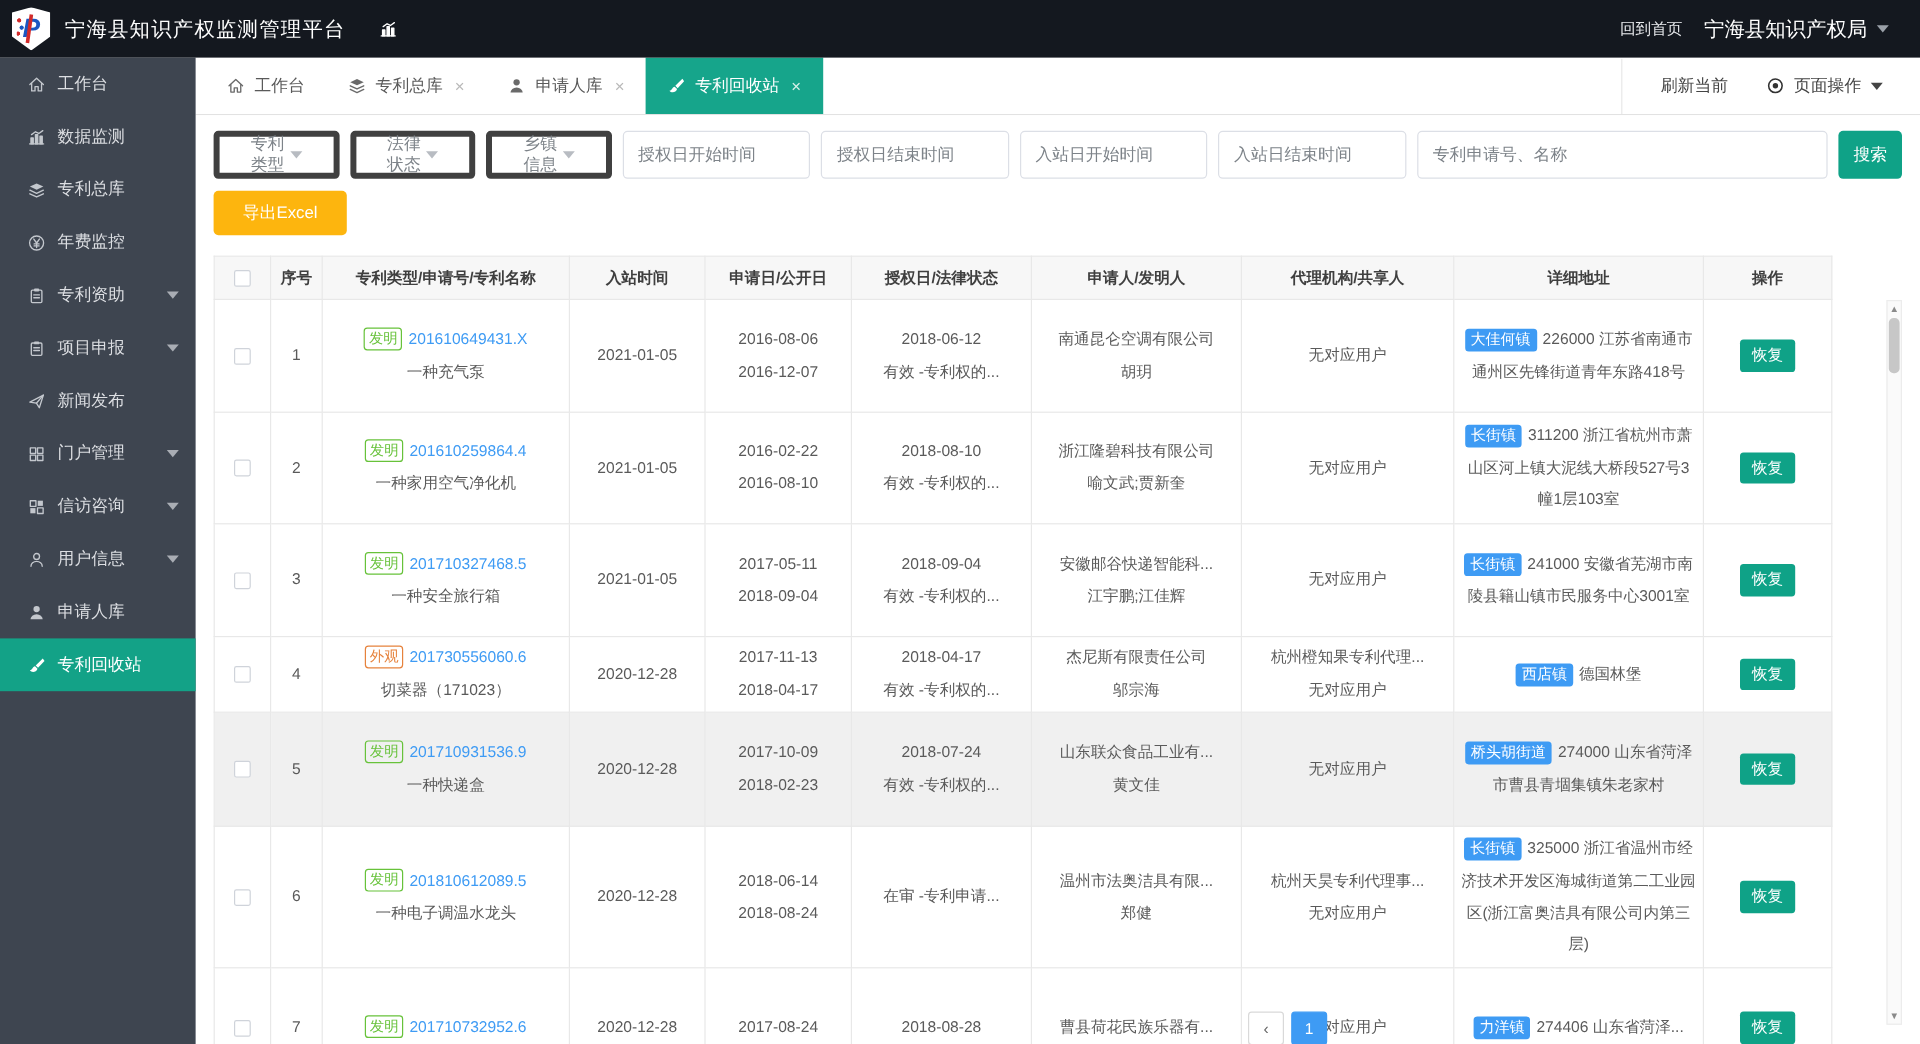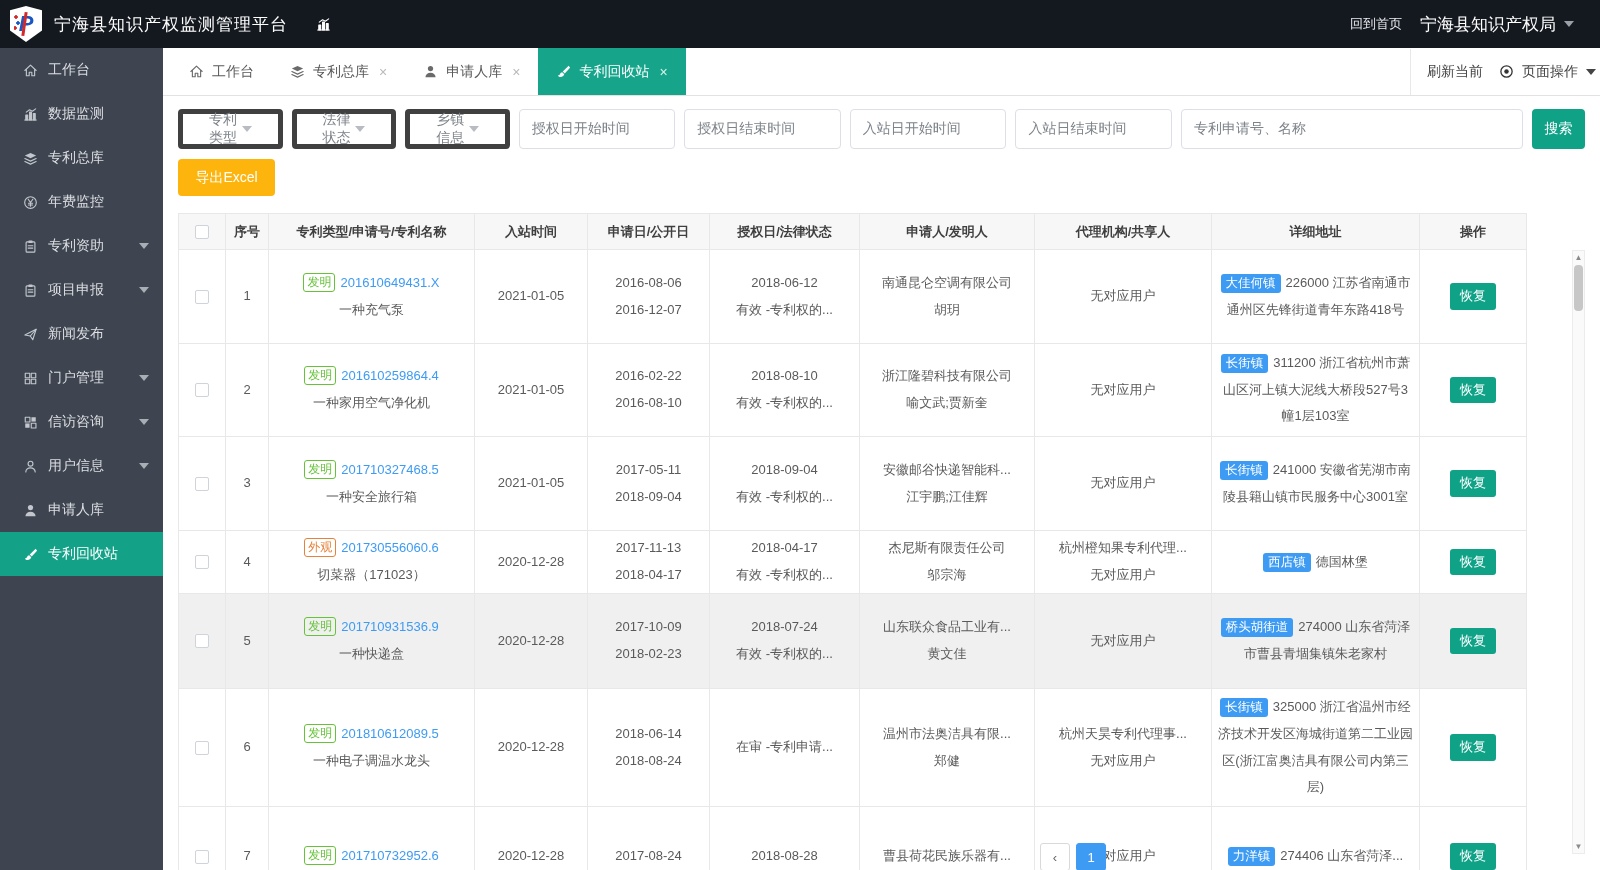--- a/index.html
+++ b/index.html
@@ -38,40 +38,40 @@
   .main { position:absolute; left:163px; top:48px; width:1437px; height:822px; background:#fff; }
   .tabbar { height:48px; background:#fff; border-bottom:1px solid #e2e2e2;
     display:flex; align-items:stretch; padding-left:8px; }
   .tab { display:flex; align-items:center; gap:8px; padding:0 18px; font-size:14px;
     color:#5a5a5a; cursor:pointer; }
   .tab .ico { color:#6a6a6a; }
   .tab.active { background:#16a58b; color:#fff; }
   .tab.active .ico { color:#fff; }
   .tab-close { font-size:14px; color:#b9b9b9; margin-left:2px; cursor:pointer; }
   .tab.active .tab-close { color:#d9f1ea; }
-  .tabbar-right { margin-left:auto; display:flex; align-items:center; gap:16px; padding-right:4px;text-align:right; }
+  .tabbar-right { margin-left:auto; display:flex; align-items:center; gap:32px; padding-right:31px;text-align:right; }
   .tb-divider { width:1px; height:46px; background:#e8e8e8; }
   .refresh-label { font-size:14px; color:#444; cursor:pointer; }
   .page-ops { display:flex; align-items:center; gap:8px; font-size:14px; color:#444; cursor:pointer; }
   .page-ops .ico { color:#333; }
   .pageops-caret { width:0; height:0; border-left:5px solid transparent; border-right:5px solid transparent; border-top:6px solid #444; }
   
   .content { padding:13px 15px 0 15px; height:774px; overflow:hidden; position:relative; background:#fff; }
   .filter-row { display:flex; gap:9px; align-items:center; }
   .f-select { width:107px; height:40px; border:5px solid #404040; border-radius:4px;
     display:flex; align-items:center; padding:0 26px; font-size:14px; color:#7d8389;
     justify-content:space-between; cursor:pointer; background:#fff; }
   .f-select .caret-down { border-top-color:#b8bcc2; }
   .f-input { height:40px; border:1px solid #dcdfe6; border-radius:4px; padding:0 12px;
     font-size:14px; color:#7d8389; background:#fff; display:flex; align-items:center; }
   .f-input.w-date { width:164px; }
   .f-input.w-name { width:360px; }
   .search-btn { margin-left:auto; width:56px; height:40px; background:#0fa287; color:#fff;
     border:none; border-radius:4px; font-size:14px; cursor:pointer; }
-  .excel-btn { margin-top:10px; width:97px; height:37px; background:#fdb50e; color:#fff;
+  .excel-btn { margin-top:10px; width:111px; height:37px; background:#fdb50e; color:#fff;
     border:none; border-radius:4px; font-size:14px; cursor:pointer; display:block; }
   
   .table-wrap { margin-top:17px; position:relative; padding-right:14px; }
   table { width:1348px; border-collapse:collapse; table-layout:fixed; }
   th, td { border:1px solid #e8e8e8; font-size:13px; text-align:center; vertical-align:middle;
     padding:4px 6px; }
   th { background:#f7f7f7; color:#3f3f3f; font-weight:bold; height:36px; }
   td { color:#5a5a5a; line-height:2.05; }
   tr.hl td { background:#f0f0f0; }
   .cbx { width:14px; height:14px; border:1px solid #cfd3da; border-radius:2px; background:#fff;

